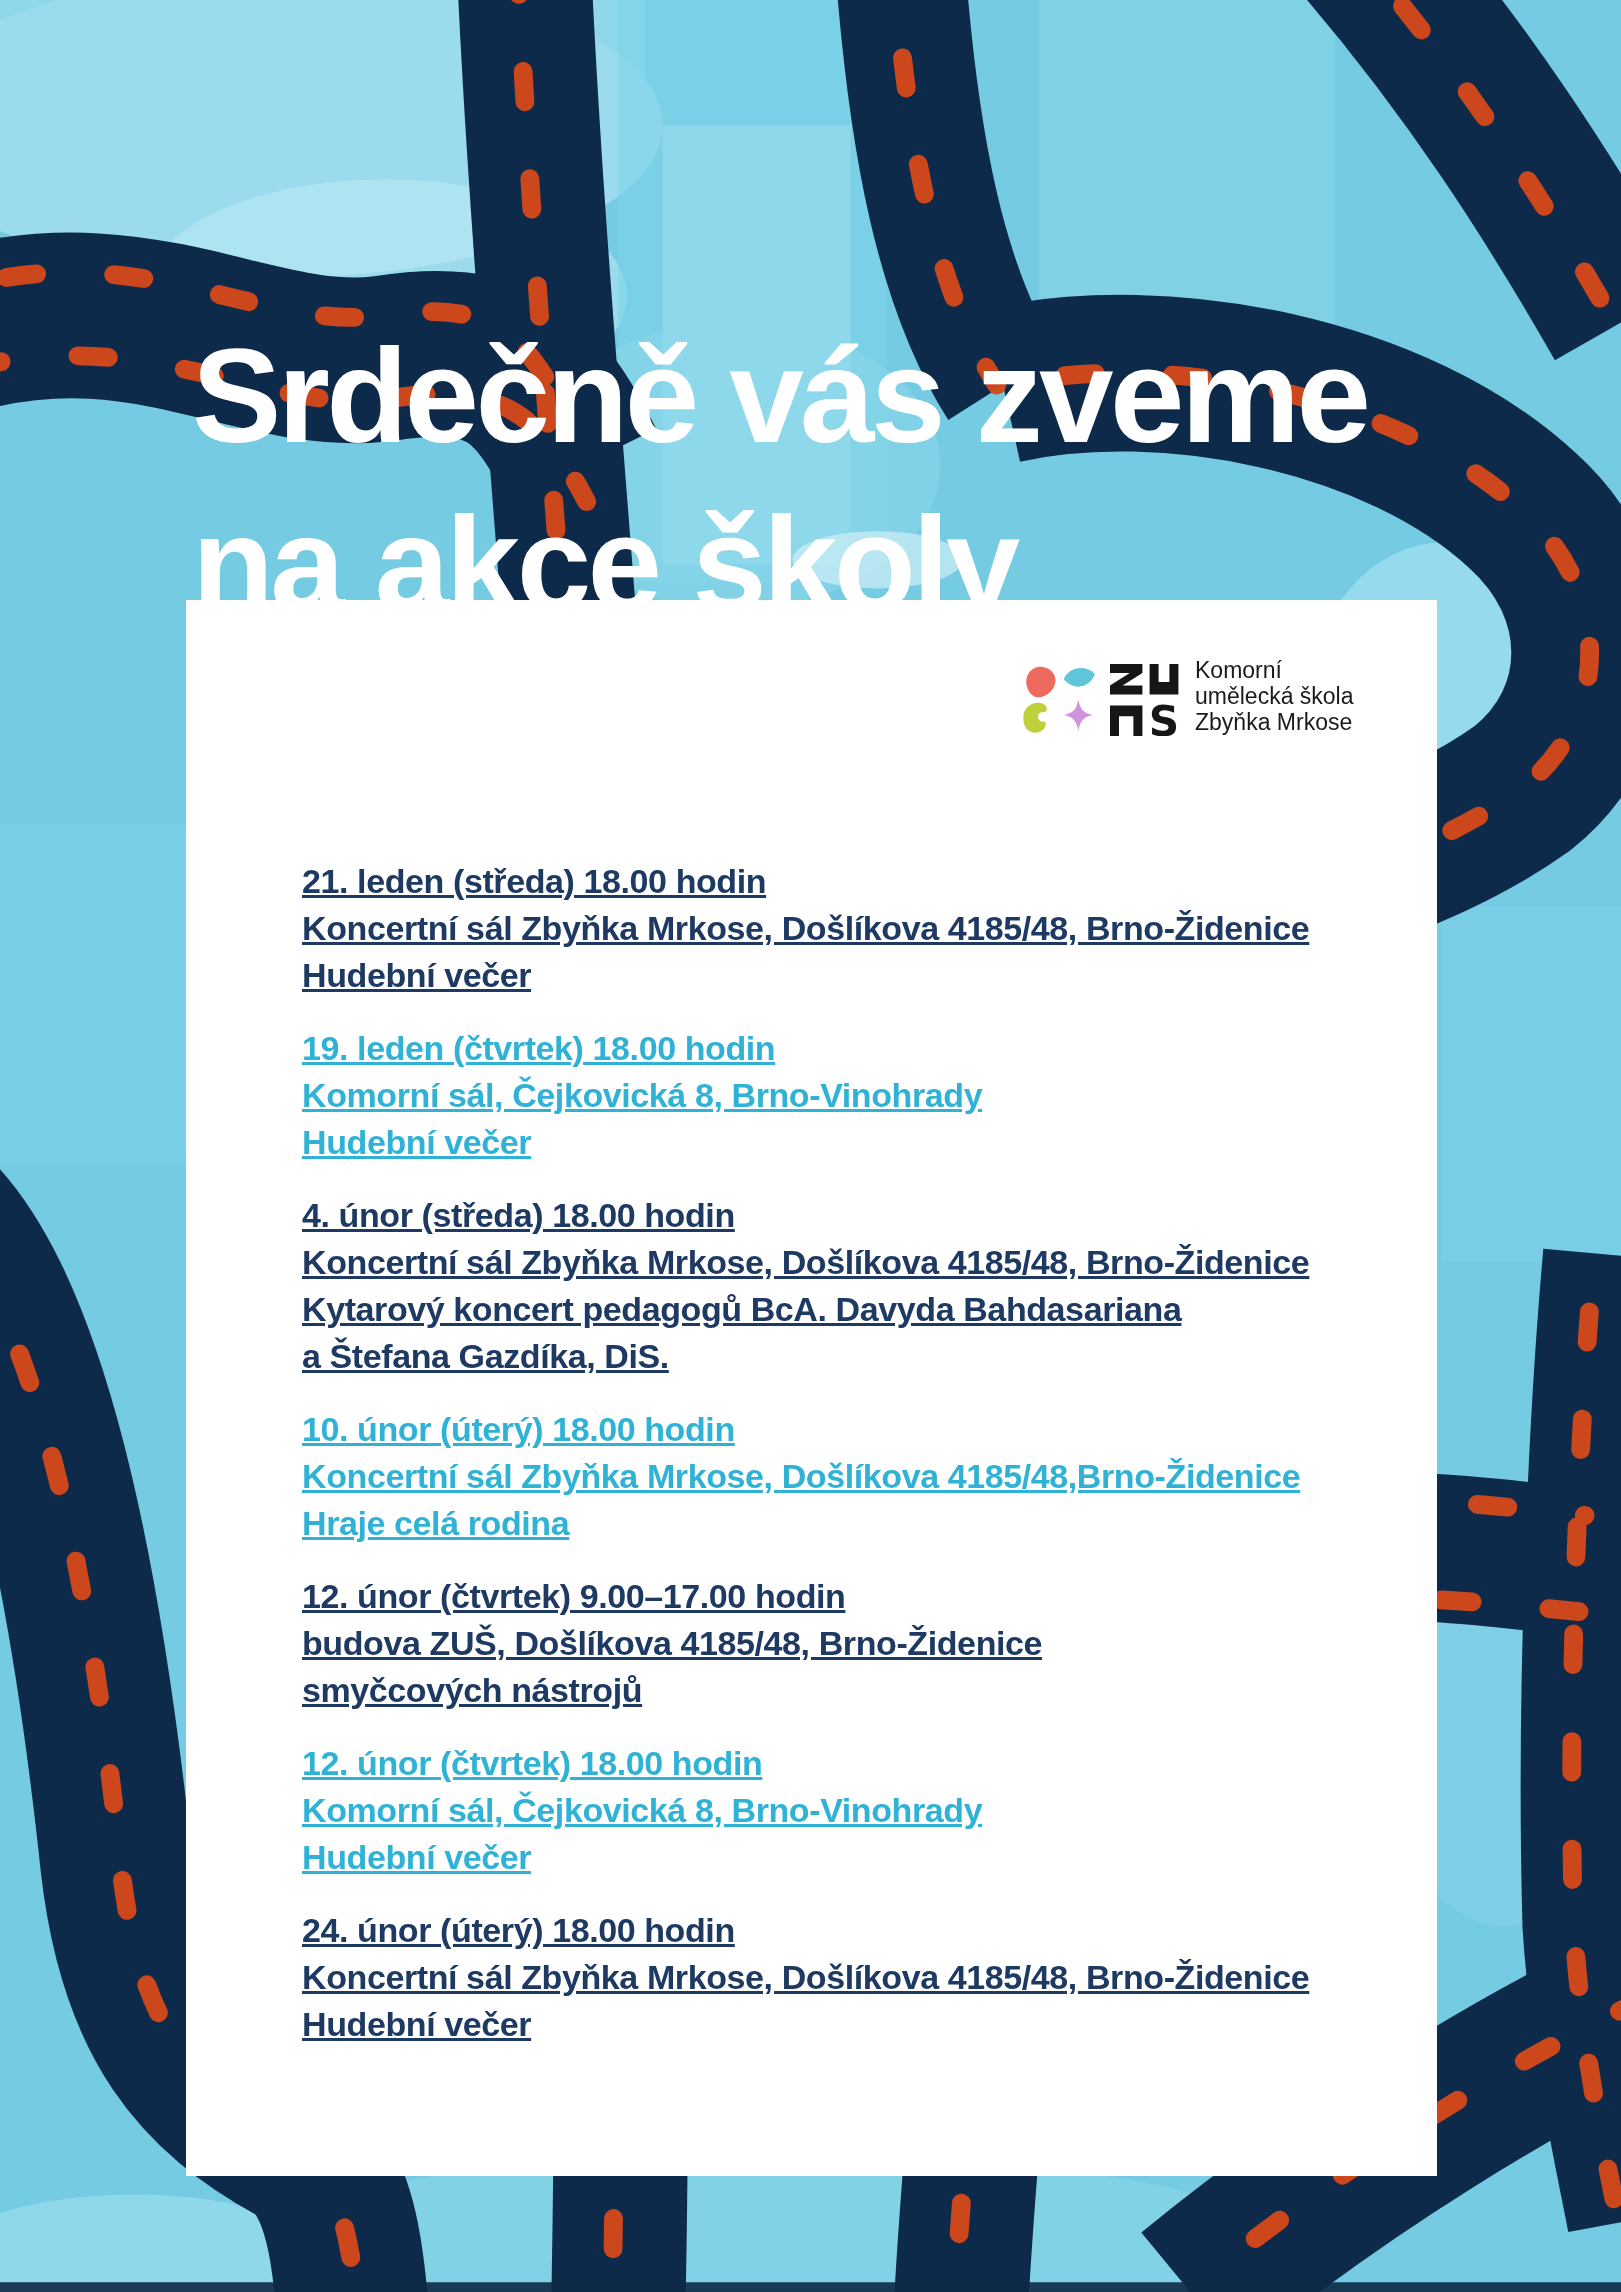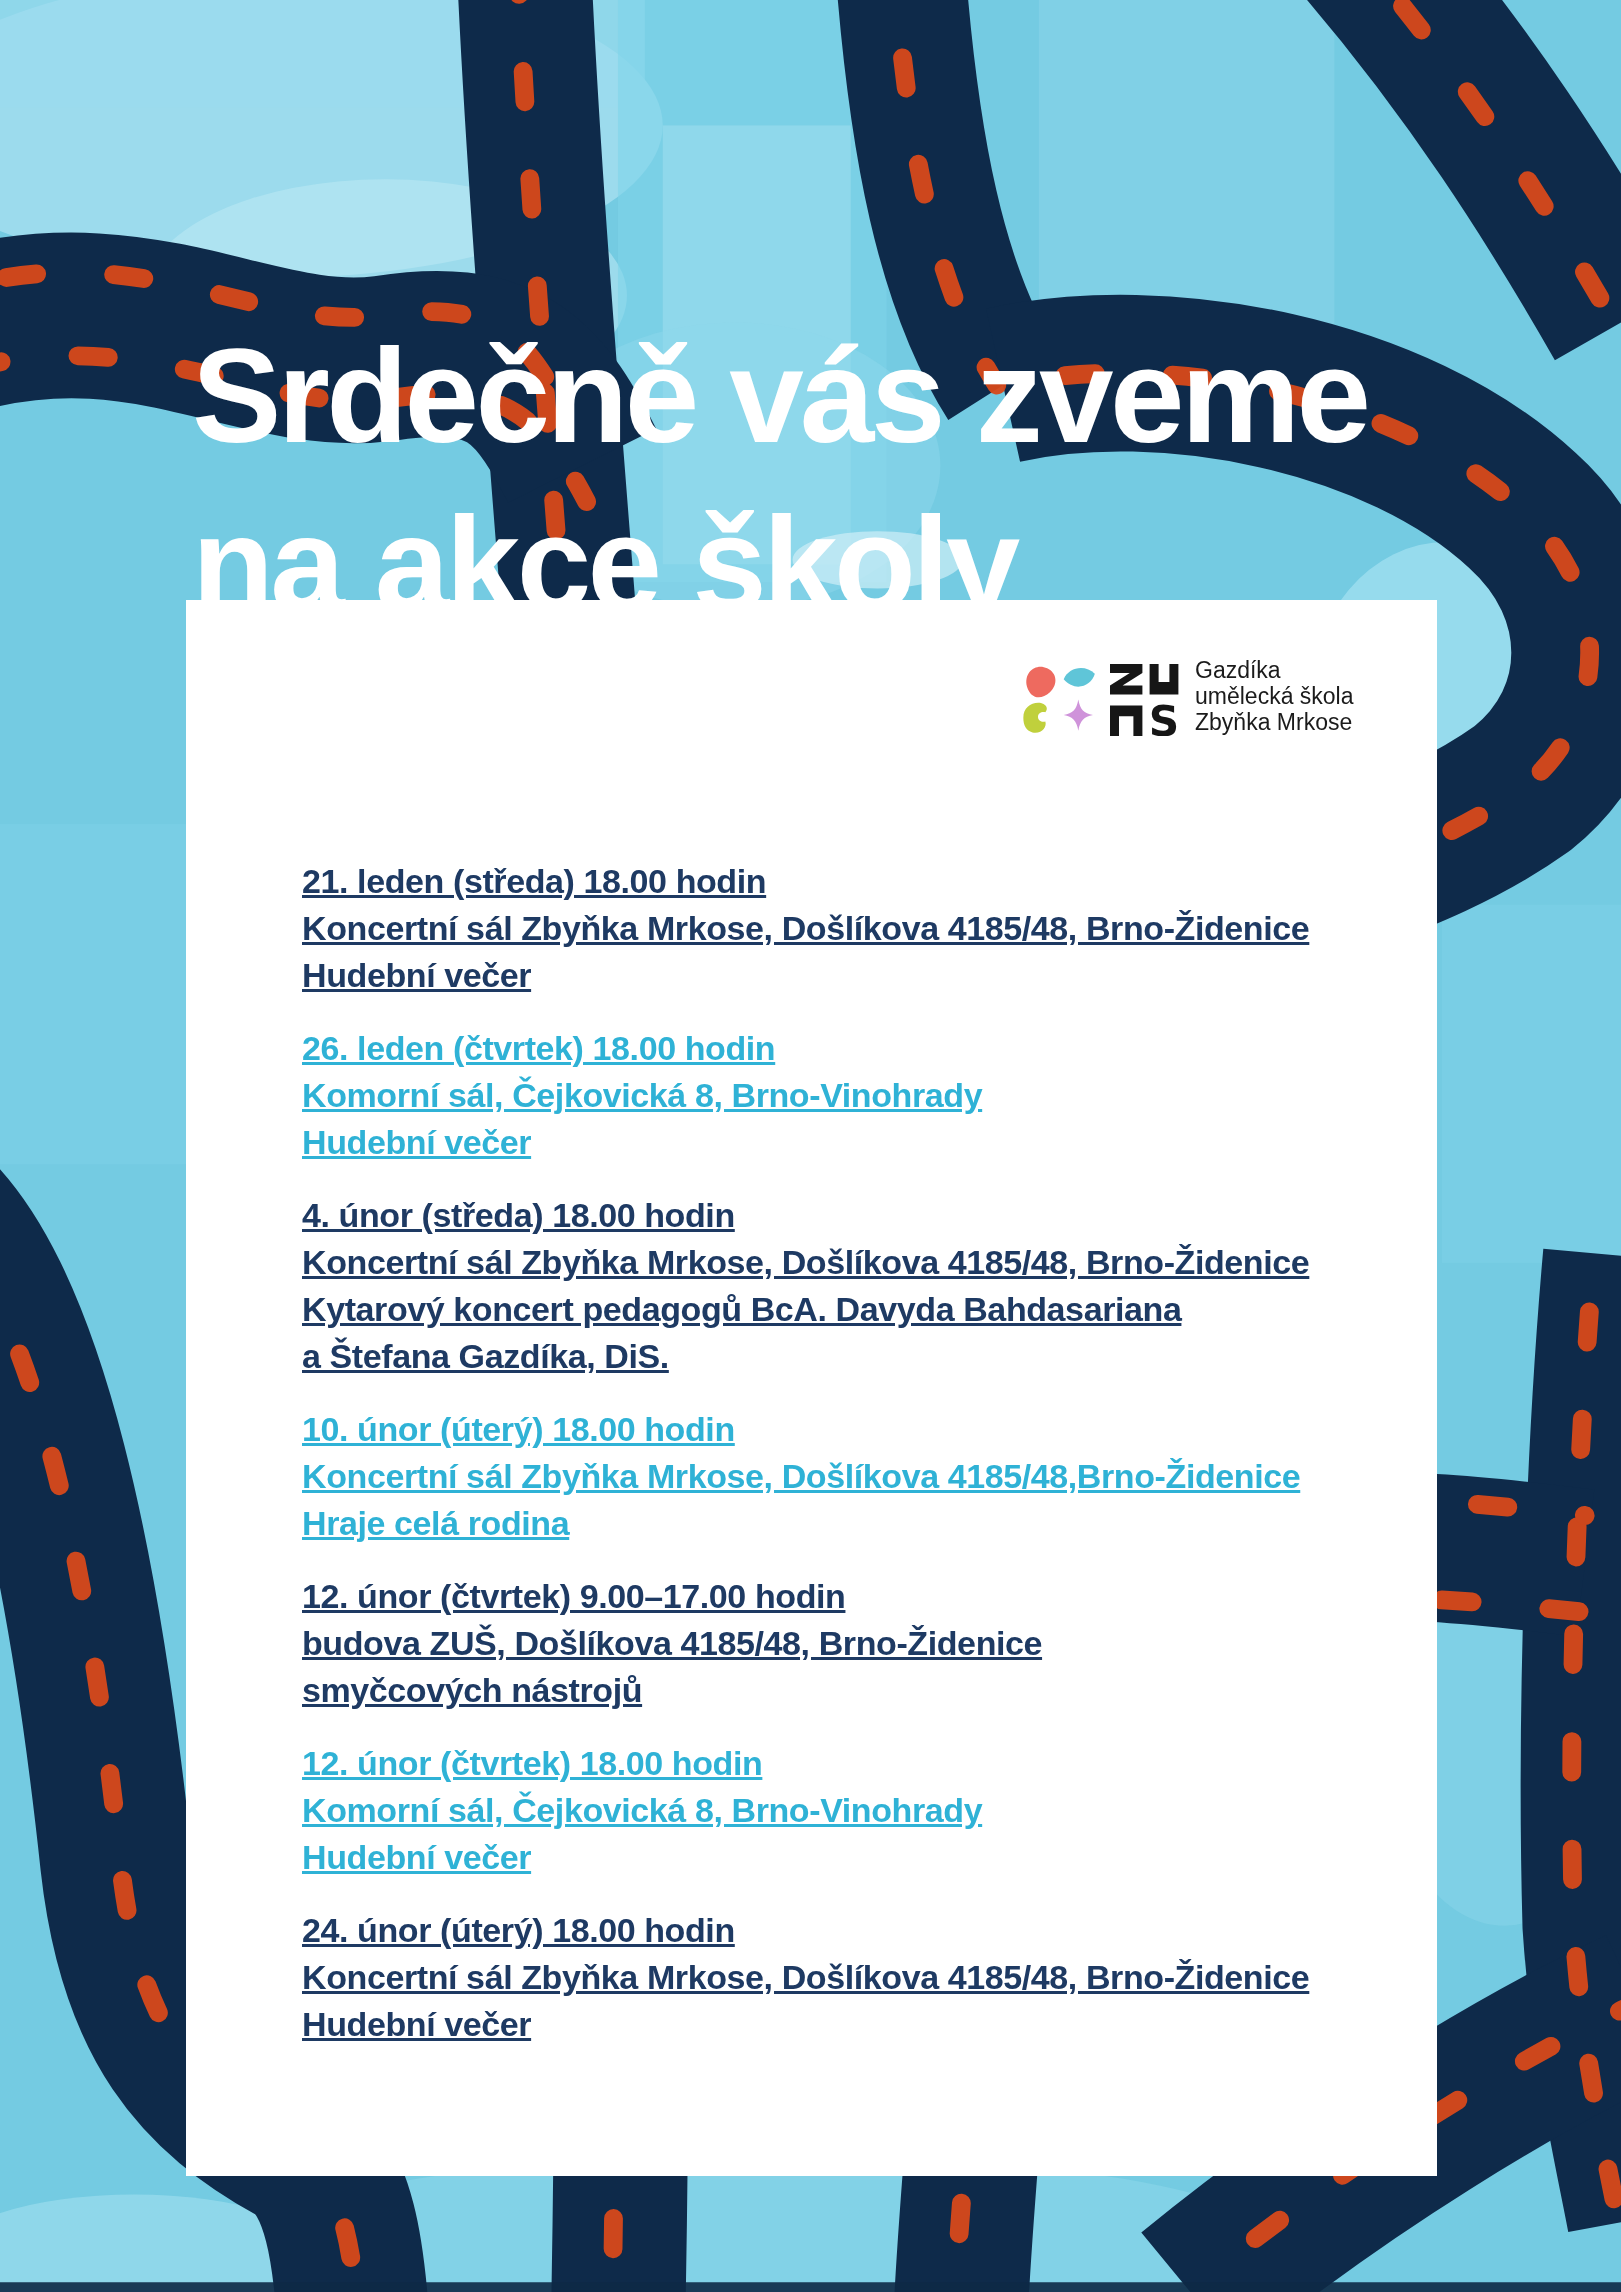--- a/index.html
+++ b/index.html
@@ -111,36 +111,36 @@
         <path d="M4,62 C4,50 14,44 24,46 C30,48 31,52 28,56 C24,55 20,57 20,61 C20,65 24,67 28,66 C30,72 24,80 14,78 C7,76 4,70 4,62 Z" fill="#c0d03c"></path>
         <path d="M64,42 C66,53 70,57 80,59 C70,61 66,65 64,76 C62,65 58,61 48,59 C58,57 62,53 64,42 Z" fill="#cf93da"></path>
       </svg>
       <svg class="logo-monogram" viewBox="0 0 80 80" aria-hidden="true">
         <polygon points="0,0 36,0 36,10 14,24 36,24 36,34 0,34 0,24 22,10 0,10" fill="#161616"></polygon>
         <path d="M44,0 H54 V20 H66 V0 H76 V34 H44 Z" fill="#161616"></path>
         <path d="M0,46 H36 V80 H26 V58 H10 V80 H0 Z" fill="#161616"></path>
         <text x="43" y="80" font-family="DejaVu Sans, sans-serif" font-weight="bold" font-size="47" fill="#161616">S</text>
       </svg>
       <div class="logo-name">
-        <div>Gazdíka</div>
+        <div>Komorní</div>
         <div>umělecká škola</div>
         <div>Zbyňka Mrkose</div>
       </div>
     </div>
 
     <div class="events">
 
       <div class="event navy">
         <div class="l">21. leden (středa) 18.00 hodin</div>
         <div class="l">Koncertní sál Zbyňka Mrkose, Došlíkova 4185/48, Brno-Židenice</div>
         <div class="l">Hudební večer</div>
       </div>
 
       <div class="event cyan">
-        <div class="l">26. leden (čtvrtek) 18.00 hodin</div>
+        <div class="l">19. leden (čtvrtek) 18.00 hodin</div>
         <div class="l">Komorní sál, Čejkovická 8, Brno-Vinohrady</div>
         <div class="l">Hudební večer</div>
       </div>
 
       <div class="event navy">
         <div class="l">4. únor (středa) 18.00 hodin</div>
         <div class="l">Koncertní sál Zbyňka Mrkose, Došlíkova 4185/48, Brno-Židenice</div>
         <div class="l">Kytarový koncert pedagogů BcA. Davyda Bahdasariana</div>
         <div class="l">a Štefana Gazdíka, DiS.</div>
       </div>

